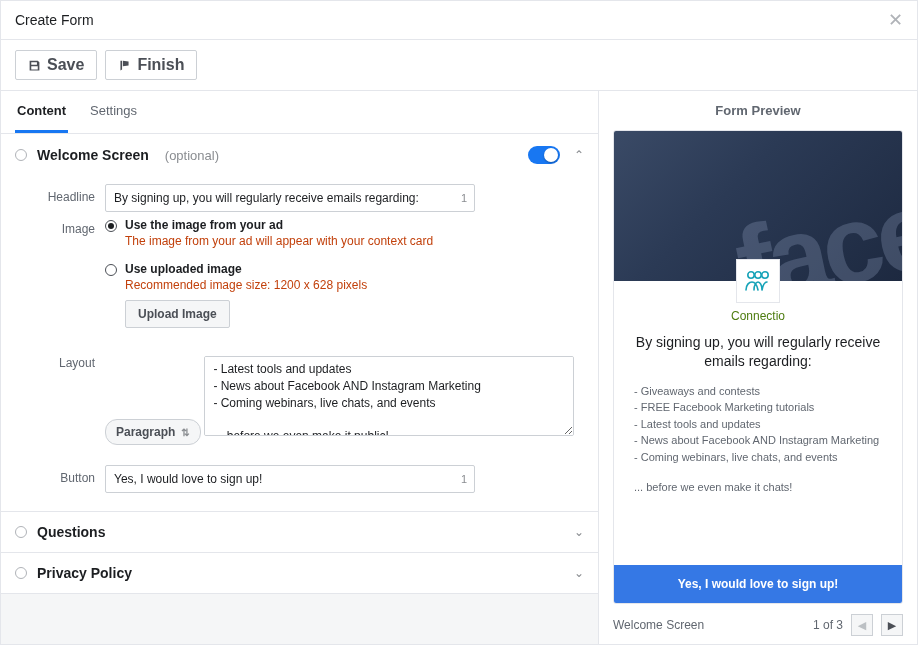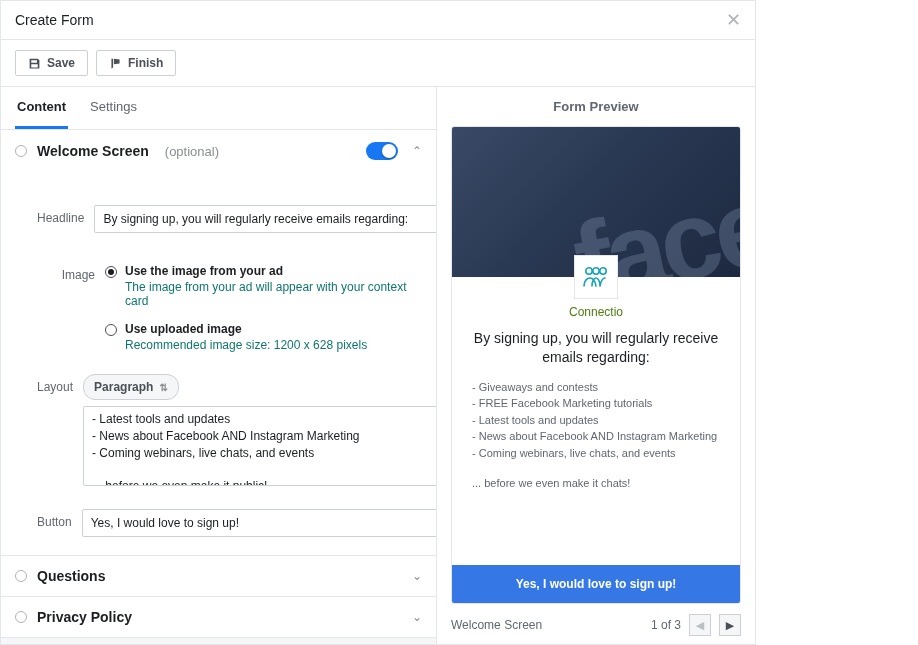--- a/index.html
+++ b/index.html
@@ -6,21 +6,21 @@
     body {
       font-family: -apple-system, BlinkMacSystemFont, "Segoe UI", Helvetica, Arial, sans-serif;
       font-size: 13px;
       color: #1c1e21;
       background: #fff;
       width: 918px;
       height: 645px;
       overflow: hidden;
     }
     .modal {
-      width: 756px;
+      width: 918px;
       height: 645px;
       display: flex;
       flex-direction: column;
       border: 1px solid #e4e6eb;
     }
     .titlebar {
       display: flex;
       align-items: center;
       justify-content: space-between;
       padding: 10px 14px;
@@ -54,21 +54,21 @@
     }
     .hdr-actions { display: flex; gap: 8px; }
     .btn {
       display: inline-flex;
       align-items: center;
       gap: 6px;
       background: #fff;
       border: 1px solid #ccd0d5;
       border-radius: 2px;
       padding: 5px 12px;
-      font-size: 12px;
+      font-size: 16px;
       font-weight: 600;
       color: #4b4f56;
       cursor: pointer;
     }
     .btn svg { width: 13px; height: 13px; }
     .body {
       display: flex;
       flex: 1;
       min-height: 0;
     }
@@ -153,21 +153,21 @@
     .chev {
       color: #8a8d91;
       font-size: 12px;
     }
     .panel-body {
       padding: 4px 14px 18px 36px;
     }
     .field-row {
       display: flex;
       align-items: flex-start;
-      margin-top: 29px;
+      margin-top: 4px;
     }
     .field-label {
       width: 68px;
       text-align: right;
       padding-right: 10px;
       padding-top: 6px;
       font-size: 12px;
       color: #616770;
     }
     .field-body { flex: 1; }
@@ -208,21 +208,21 @@
     .radio.selected::after {
       content: '';
       position: absolute;
       inset: 2px;
       background: #1c1e21;
       border-radius: 50%;
     }
     .radio-label { font-weight: 700; font-size: 12px; }
     .radio-help {
       font-size: 12px;
-      color: #0f766e;
+      color: #c2410c;
       margin-top: 2px;
     }
     .upload-btn {
       margin-top: 8px;
       display: inline-block;
       border: 1px solid #ccd0d5;
       border-radius: 2px;
       padding: 6px 12px;
       font-size: 12px;
       font-weight: 600;
@@ -454,20 +454,21 @@
                   <div>
                     <div class="radio-label">Use the image from your ad</div>
                     <div class="radio-help">The image from your ad will appear with your context card</div>
                   </div>
                 </div>
                 <div class="radio-row" style="margin-top:14px;">
                   <div class="radio"></div>
                   <div>
                     <div class="radio-label">Use uploaded image</div>
                     <div class="radio-help">Recommended image size: 1200 x 628 pixels</div>
+                    <div class="upload-btn">Upload Image</div>
                   </div>
                 </div>
               </div>
             </div>
 
             <div class="field-row" style="margin-top:22px;">
               <div class="field-label">Layout</div>
               <div class="field-body">
                 <div class="select-btn">
                   <span>Paragraph</span>

